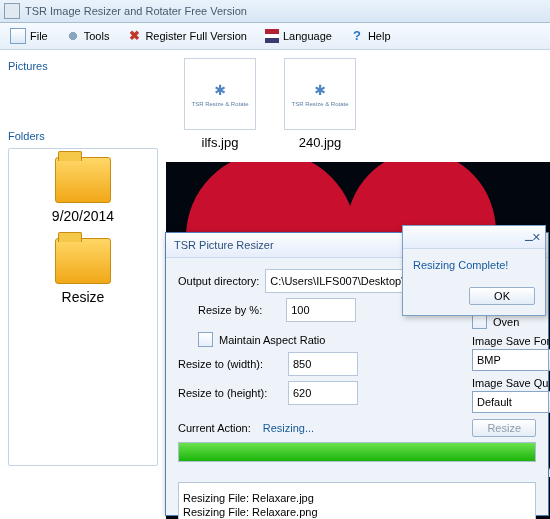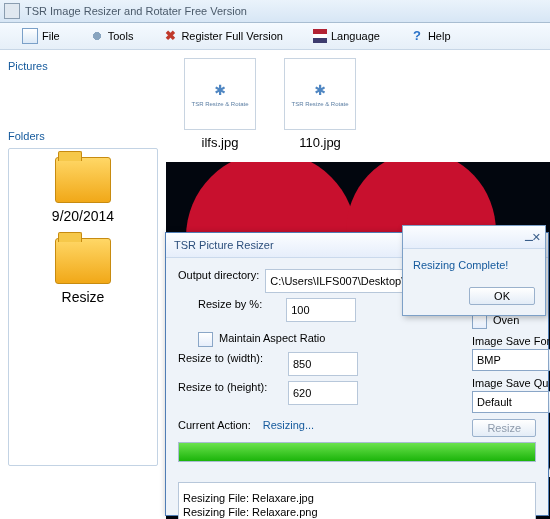--- a/index.html
+++ b/index.html
@@ -1,18 +1,18 @@
 <!DOCTYPE html>
 <html><head>
 <meta charset="utf-8">
 <style>
 html,body{margin:0;padding:0;font-family:"Segoe UI",Tahoma,sans-serif;font-size:11px;color:#000;background:#fff;width:550px;height:519px;overflow:hidden}
 .title-bar{height:22px;background:linear-gradient(#eaf3fb,#d7e6f5);border-bottom:1px solid #a8bdd1;display:flex;align-items:center;padding:0 4px;color:#4a5a6a}
 .title-bar .app-icon{width:14px;height:14px;border:1px solid #8a9db0;background:#e0e8f0;margin-right:5px}
-.menu-bar{height:26px;background:linear-gradient(#f5faff,#e6eff8);border-bottom:1px solid #c7d6e6;display:flex;align-items:center;padding:0 16px;gap:18px}
+.menu-bar{height:26px;background:linear-gradient(#f5faff,#e6eff8);border-bottom:1px solid #c7d6e6;display:flex;align-items:center;padding:0 4px;gap:6px}
 .menu-item{display:flex;align-items:center;padding:3px 6px;gap:4px}
 .mi-icon{width:14px;height:14px;display:inline-block}
 .doc-icon{background:linear-gradient(#fff,#dbe9f7);border:1px solid #7aa0c8}
 .gear-icon{background:radial-gradient(circle,#88a4bf 40%,transparent 42%);border-radius:50%}
 .x-icon{color:#c0392b;font-weight:bold;font-size:13px;line-height:14px;text-align:center}
 .flag-icon{background:linear-gradient(#b22234 33%,#fff 33% 66%,#3c3b6e 66%)}
 .help-icon{color:#2a72c8;font-weight:bold;font-size:13px;line-height:14px;text-align:center}
 .main{display:flex;height:calc(100% - 48px)}
 .left{width:150px;padding:6px 8px}
 .section-label{color:#14599c;margin:4px 0 6px}
@@ -25,21 +25,21 @@
 .thumbs{height:96px;background:#fff;display:flex;gap:28px;padding:8px 18px}
 .thumb{display:flex;flex-direction:column;align-items:center}
 .thumb-box{width:70px;height:70px;border:1px solid #c8d4e1;display:flex;align-items:center;justify-content:center;flex-direction:column;background:#fff;font-size:6px;color:#5a7da2;gap:3px}
 .thumb-logo{font-size:14px;color:#4f86c2}
 .thumb-label{margin-top:5px;font-size:13px}
 .preview{flex:1;background:#02060e;position:relative;overflow:hidden}
 .blob{position:absolute;background:#c8102e;border-radius:50%}
 .dialog{position:absolute;left:165px;top:232px;width:382px;height:282px;background:#eef3f9;border:1px solid #4f7db5;box-shadow:0 0 6px rgba(0,0,0,.2);font-size:11px}
 .dialog-title{height:24px;padding:0 8px;display:flex;align-items:center;color:#2c4f7c;background:linear-gradient(#fbfdff,#e6eefb);border-bottom:1px solid #cad9ec}
 .dialog-body{padding:6px 12px}
-.row{display:flex;margin:5px 0;gap:6px}
+.row{display:flex;align-items:center;margin:5px 0;gap:6px}
 .label{white-space:nowrap}
 .text-input{border:1px solid #b7c7da;background:#fff;padding:2px 4px;font:inherit;height:18px;box-sizing:content-box}
 .combo{border:1px solid #8aa6c7;background:#fff;display:flex;align-items:center;height:20px;padding:0 4px;position:relative;font:inherit}
 .combo .dd{position:absolute;right:0;top:0;bottom:0;width:18px;border-left:1px solid #8aa6c7;background:linear-gradient(#f4f8fd,#d6e4f3);display:flex;align-items:center;justify-content:center;color:#3a5e8a;font-size:9px}
 .chk{width:13px;height:13px;border:1px solid #8aa6c7;background:linear-gradient(#fff,#e6eefb)}
 .col-right{position:absolute;left:306px;top:76px;width:222px}
 .btn{border:1px solid #9ab1cc;background:linear-gradient(#fff,#e3ecf7);padding:2px 14px;font:inherit;border-radius:2px}
 .btn[disabled]{color:#8d9aab}
 .progress{height:18px;border:1px solid #a9bdd3;background:#e8eff9;margin-top:4px;overflow:hidden}
 .progress-bar{height:100%;width:100%;background:linear-gradient(#6ae24d,#1bb40a)}
@@ -104,21 +104,21 @@
             <span class="thumb-logo">✱</span>
             <span>TSR Resize &amp; Rotate</span>
           </div>
         <div class="thumb-label">ilfs.jpg</div>
       </div>
       <div class="thumb">
         <div class="thumb-box">
             <span class="thumb-logo">✱</span>
             <span>TSR Resize &amp; Rotate</span>
           </div>
-        <div class="thumb-label">110.jpg</div>
+        <div class="thumb-label">240.jpg</div>
       </div>
     </div>
     <div class="preview">
       <div class="blob" style="width:170px;height:170px;left:20px;top:-10px"></div>
       <div class="blob" style="width:150px;height:160px;left:180px;top:-10px"></div>
       <div class="blob" style="width:60px;height:90px;left:130px;top:120px;border-radius:30% 30% 50% 50%"></div>
       <div style="position:absolute;right:-4px;top:260px;color:#fff;font-size:60px;font-weight:bold">A</div>
     </div>
   </div>
 </div>

